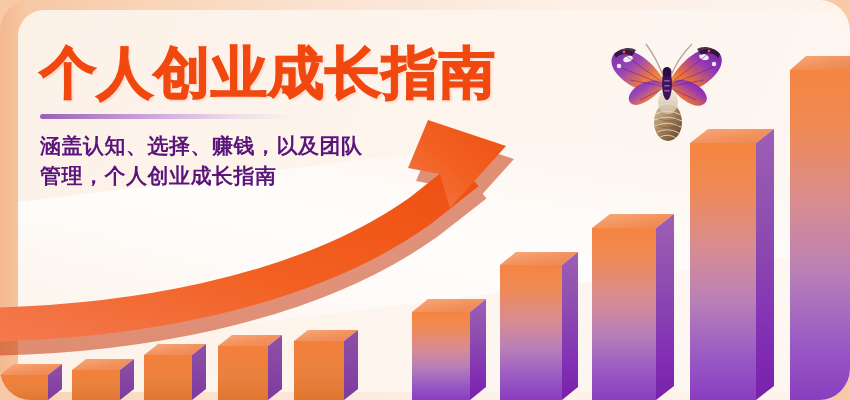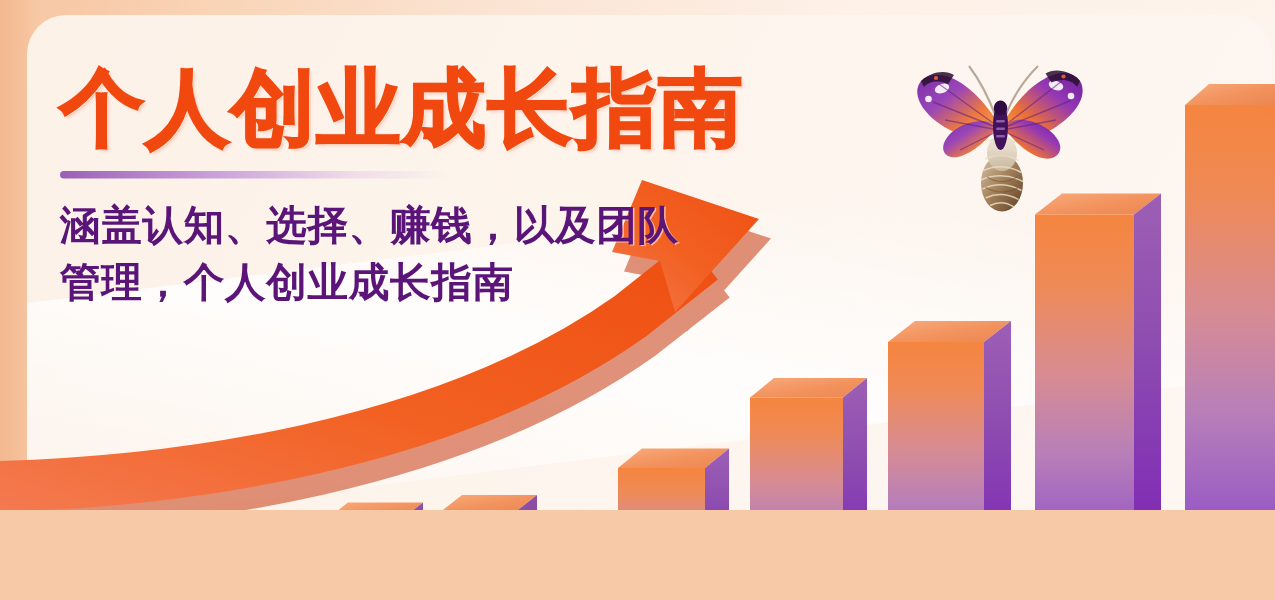--- a/index.html
+++ b/index.html
@@ -2,22 +2,23 @@
 <html><head>
 <meta charset="utf-8">
 <style>
   html,body{margin:0;padding:0;}
   body{
     width:850px;height:400px;overflow:hidden;
     font-family:"Liberation Sans","DejaVu Sans",sans-serif;
     background:#f7c9a6;
   }
   #banner{
-    position:relative;width:850px;height:340px;overflow:hidden;
+    position:relative;width:850px;height:400px;overflow:hidden;
     background:linear-gradient(105deg,#f6c3a0 0%,#f9d3b4 14%,#fbe3d2 34%,#fdf0e6 60%,#fdf3ea 100%);
+    border-radius:31px;
   }
   
   .wash-a{position:absolute;inset:0;
     background:radial-gradient(130% 100% at 100% 50%,rgba(255,255,255,.55) 0%,rgba(255,255,255,0) 62%);
     pointer-events:none;}
   .wash-b{position:absolute;left:0;top:0;width:60px;height:400px;
     background:linear-gradient(90deg,#f3b88f 0%,#f7c9a6 45%,rgba(250,223,201,0) 100%);
     pointer-events:none;}
 
   
@@ -39,21 +40,21 @@
     font-family:"DejaVu Sans","Liberation Sans",sans-serif;
     white-space:nowrap;
     text-shadow:0 0 1px #f1480f,1px 1px 0 rgba(255,255,255,.75),2px 2px 2px rgba(241,72,15,.18);
     -webkit-text-stroke:1.5px #f1480f;
   }
   #divider{
     margin-top:13px;width:258px;height:5px;border-radius:3px;
     background:linear-gradient(90deg,#9a5fb4 0%,#b07ec8 18%,#cfa9de 45%,rgba(214,177,228,.35) 75%,rgba(214,177,228,0) 100%);
   }
   #subtitle{
-    margin-top:13px;font-size:27px;line-height:1.42;font-weight:bold;
+    margin-top:13px;font-size:21px;line-height:1.42;font-weight:bold;
     color:#5b1478;letter-spacing:.5px;
     font-family:"DejaVu Sans","Liberation Sans",sans-serif;
     text-shadow:1px 1px 0 rgba(255,255,255,.55);
   }
   #subtitle .ln{display:block;white-space:nowrap;}
 
   
   #chart{position:absolute;left:0;top:0;width:850px;height:400px;z-index:10;}
 
   

